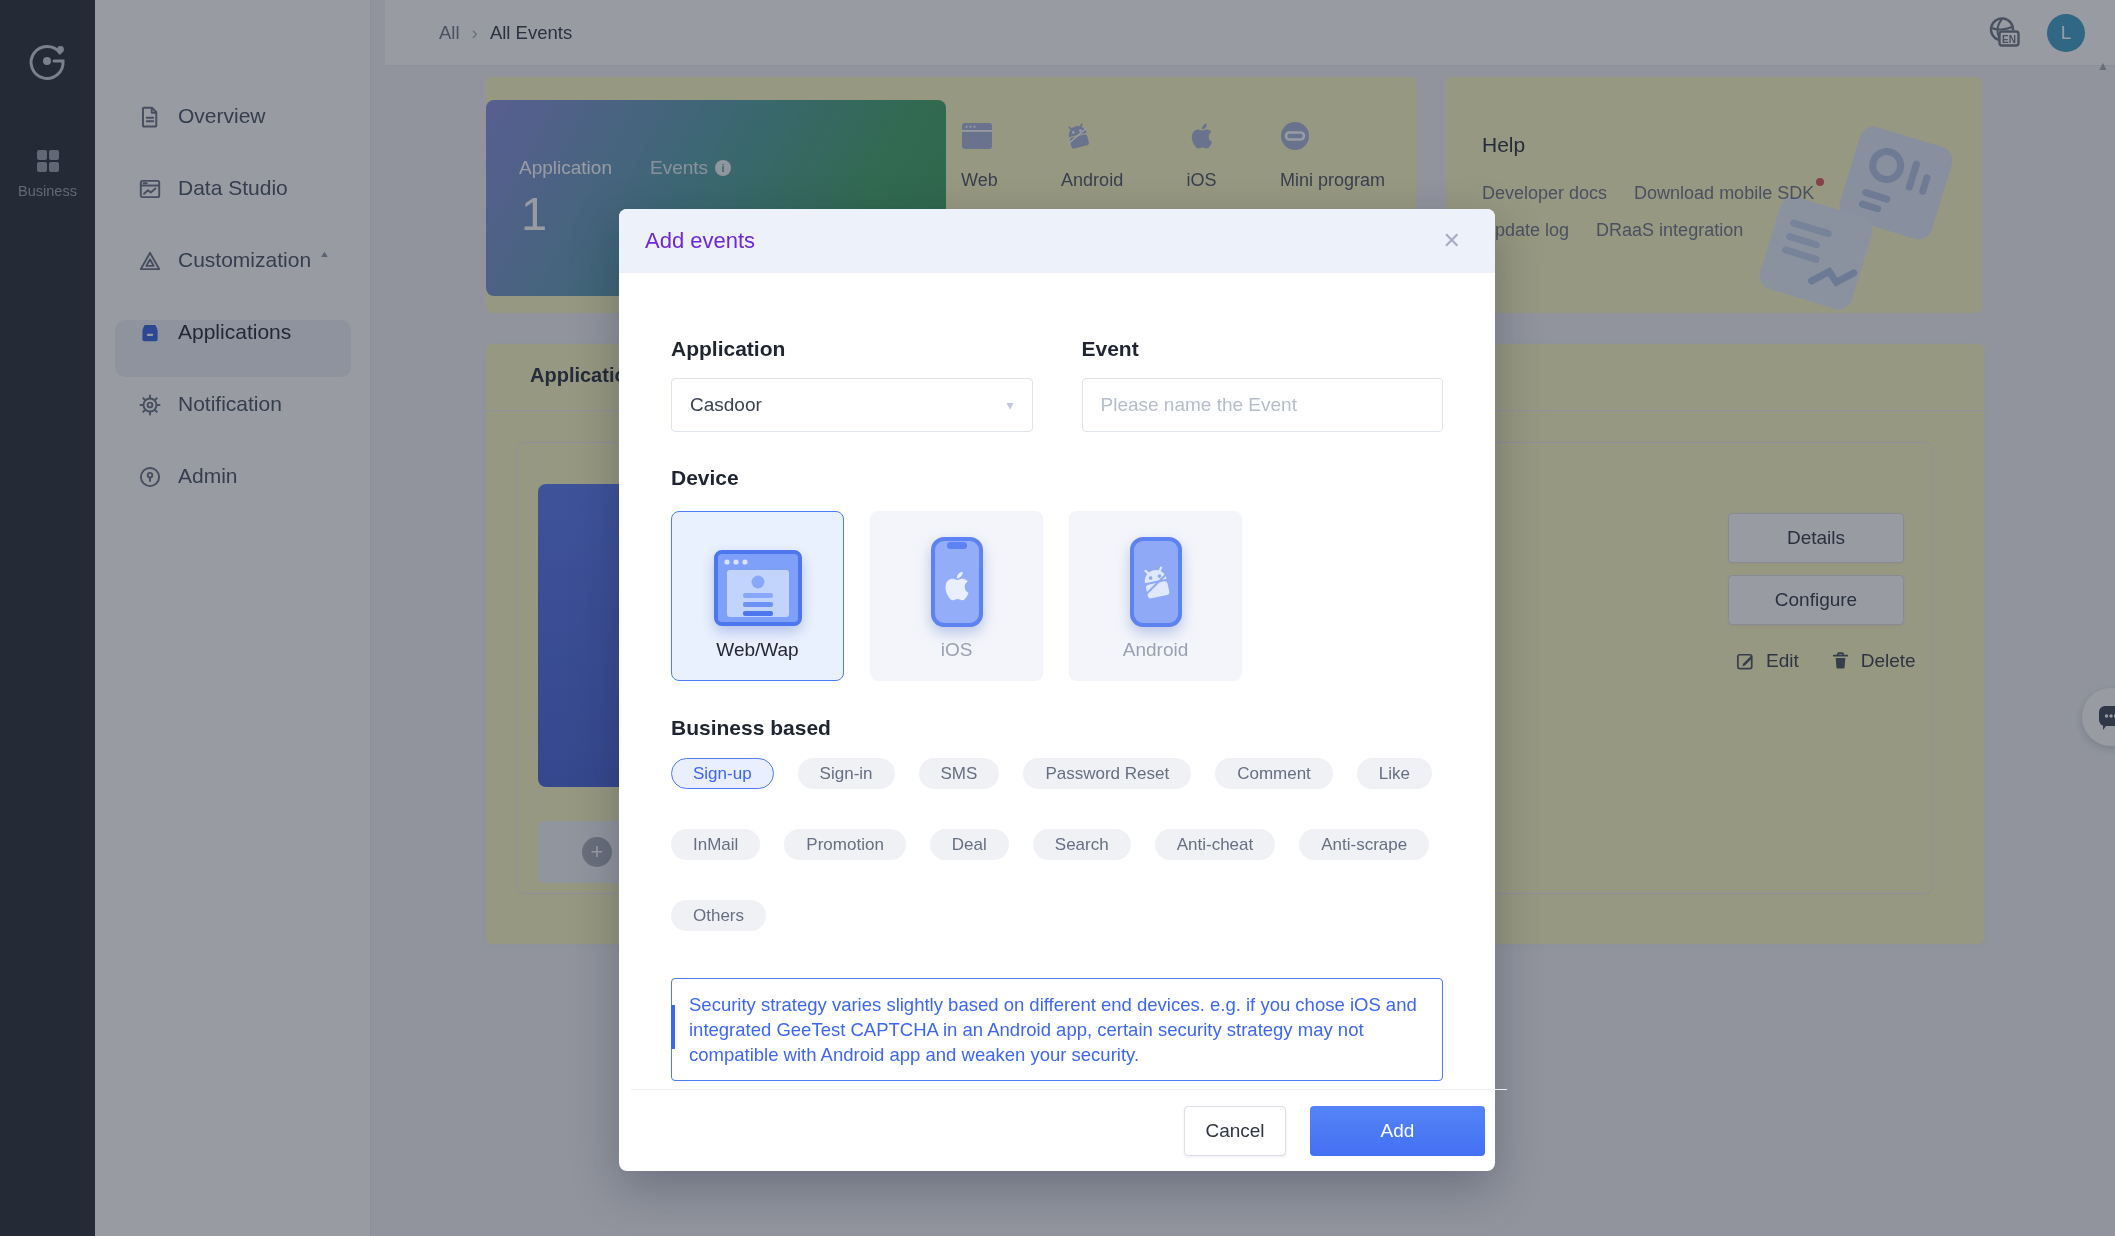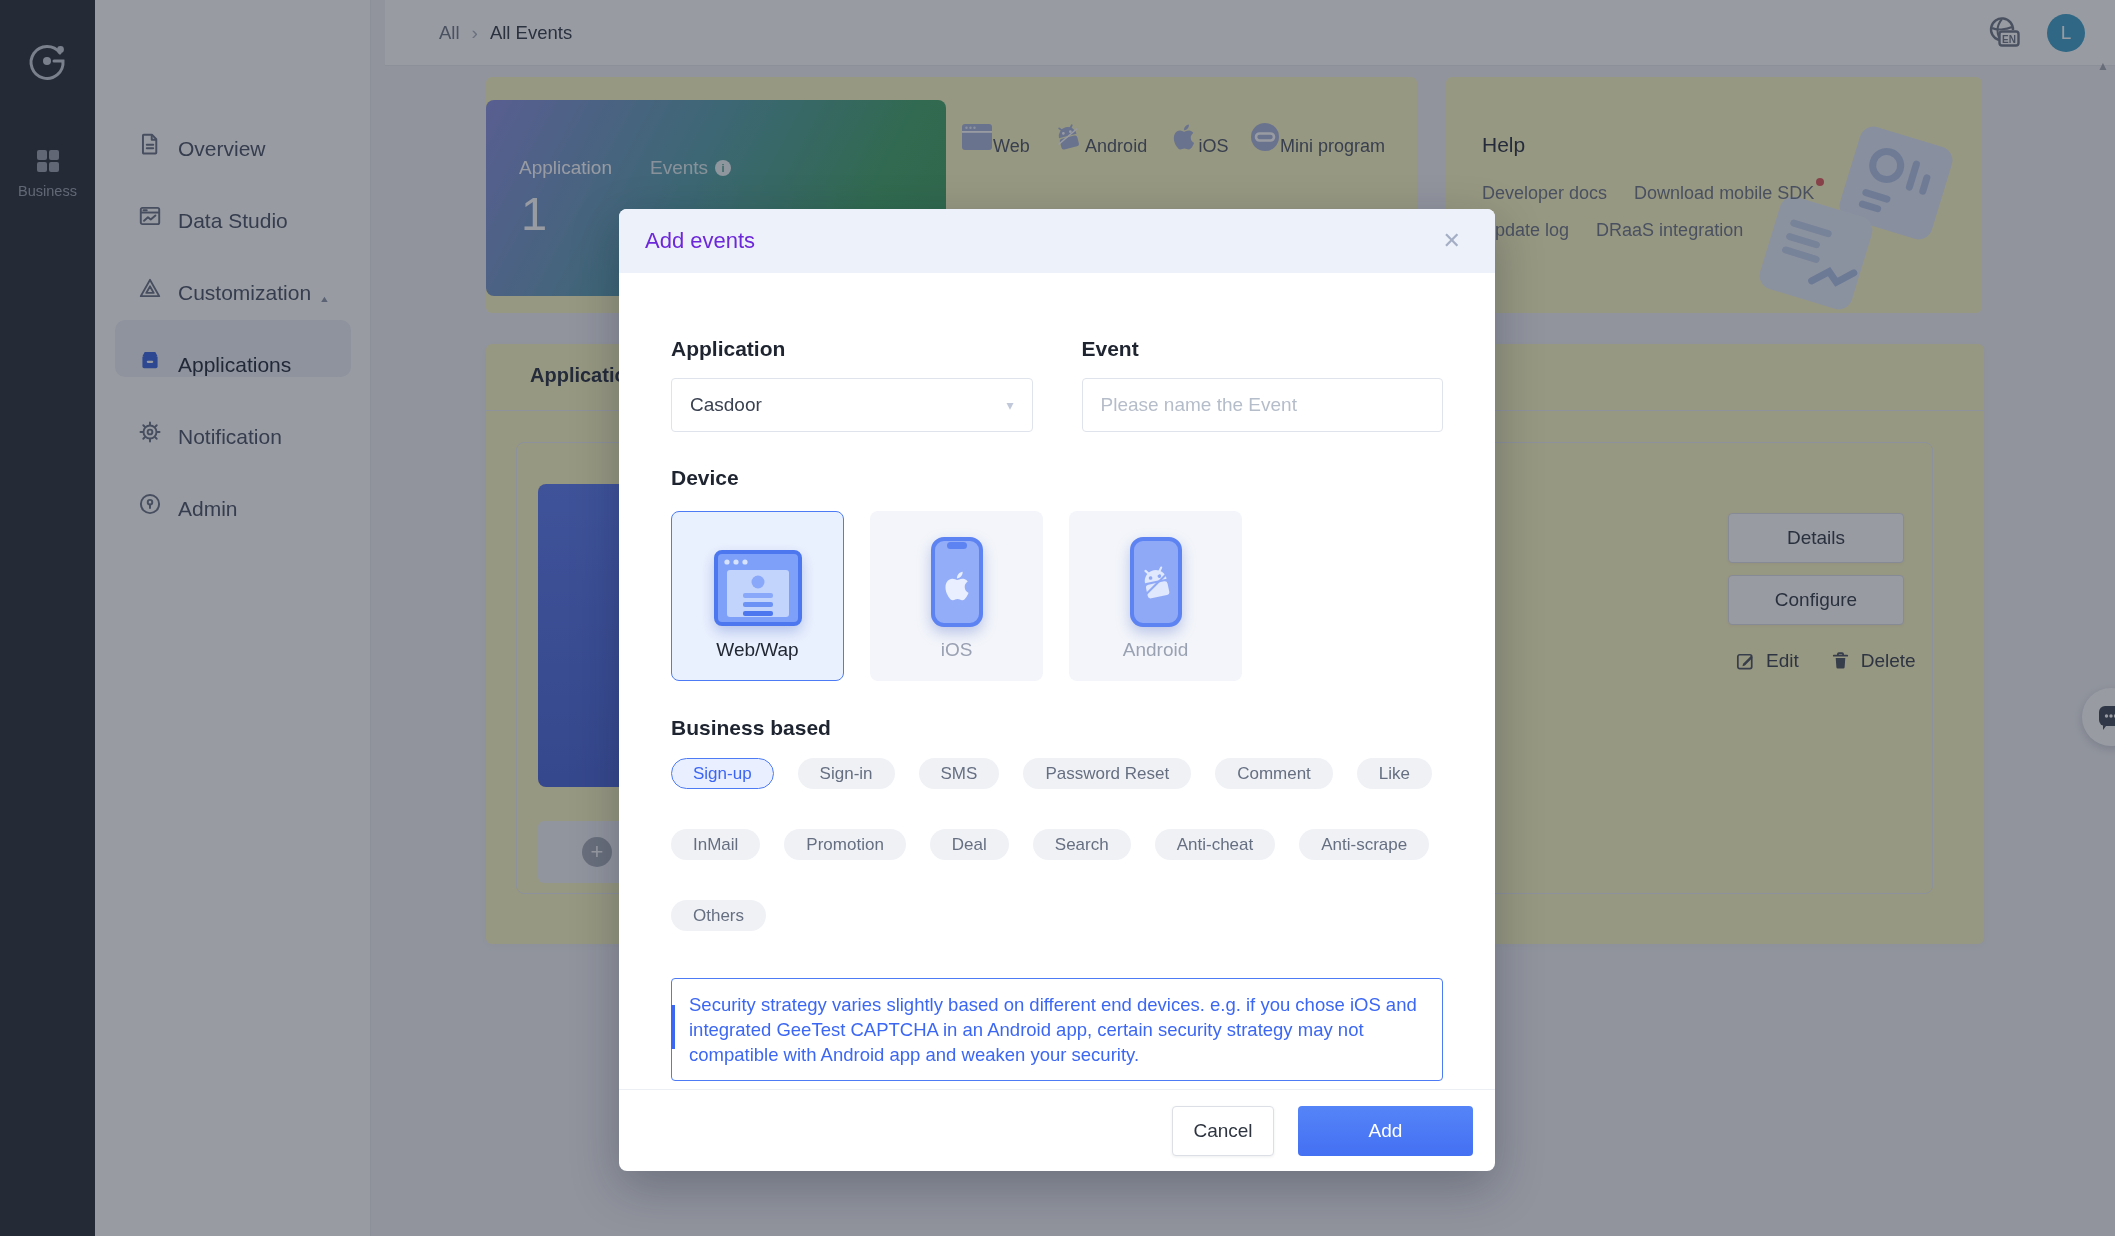--- a/index.html
+++ b/index.html
@@ -15,21 +15,21 @@
   .rail-logo { position:absolute; left:24px; top:38px; }
   .rail-products { position:absolute; left:0; top:148px; width:95px; text-align:center; cursor:pointer; }
   .rail-products svg { display:block; margin:0 auto; }
   .rail-products-label { margin-top:9px; font-size:14.5px; color:#9aa0ab; }
   
   .side-col { position:absolute; left:95px; top:0; width:276px; height:1236px; background:#ffffff; border-right:1px solid #e9ebef; z-index:1; }
   .brand { height:66px; display:flex; align-items:center; padding-left:22px; }
   .brand-title { font-size:22px; color:#2a313e; margin-left:10px; letter-spacing:.2px; }
   .brand-badge { margin-left:16px; background:#b9c3d6; color:#ffffff; font-size:15px; font-weight:bold; font-style:italic; padding:4px 15px; border-radius:14px; }
   .nav { position:absolute; left:20px; top:104px; width:236px; }
-  .nav-item { height:57px; margin-bottom:15px; display:flex; align-items:flex-end; padding-left:22px; border-radius:10px; cursor:pointer; }
+  .nav-item { height:57px; margin-bottom:15px; display:flex; align-items:flex-start; padding-left:22px; border-radius:10px; cursor:pointer; }
   .nav-item .nav-label { margin-left:15px; font-size:21px; color:#4a5264; }
   .nav-item.active { background:#eef0f5; }
   .nav-item.active .nav-label { color:#242b3a; }
   .nav-caret { font-size:11px; color:#8e96a8; margin-left:8px; transform:scaleY(.8); }
   
   .topbar { position:absolute; left:385px; top:0; right:0; height:66px; background:#ffffff; border-bottom:1px solid #e9ebef; display:flex; align-items:center; padding:0 30px 0 54px; z-index:1; }
   .crumb-root { font-size:18.5px; color:#6f7685; cursor:pointer; }
   .crumb-sep { font-size:19px; color:#aab0bc; margin:0 12px; }
   .crumb-cur { font-size:18.5px; color:#343b48; }
   .topbar-right { margin-left:auto; display:flex; align-items:center; gap:26px; }
@@ -39,21 +39,21 @@
   .panel { position:absolute; background:#fef9c3; border-radius:6px; z-index:1; }
   .panel-overview { left:486px; top:77px; width:931px; height:236px; }
   .grad-card { position:absolute; left:0; top:23px; width:460px; height:196px; border-radius:8px;
     background:linear-gradient(118deg,#8a8fe0 0%,#55a0a8 45%,#41a468 78%,#3da05f 100%); }
   .grad-tabs { position:absolute; left:33px; top:57px; display:flex; gap:38px; align-items:center; }
   .grad-tab { font-size:19px; color:#ffffff; cursor:pointer; }
   .grad-tab.dim { color:rgba(255,255,255,.82); display:flex; align-items:center; gap:7px; }
   .info-dot { width:16px; height:16px; border-radius:50%; background:rgba(255,255,255,.9); color:#56a08f; font-size:11px; font-weight:bold; display:inline-flex; align-items:center; justify-content:center; }
   .grad-count { position:absolute; left:35px; top:86px; font-size:47px; color:#ffffff; }
   .platforms { position:absolute; left:475px; top:44px; width:424px; display:flex; justify-content:space-between; }
-  .platform { display:flex; flex-direction:row; align-items:center; }
+  .platform { display:flex; flex-direction:column; align-items:flex-start; }
   .platform-label { margin-top:15px; font-size:18px; color:#4e5665; }
   .panel-help { left:1446px; top:77px; width:536px; height:236px; overflow:hidden; }
   .help-title { position:absolute; left:36px; top:56px; font-size:21px; color:#2a3140; }
   .help-row1 { position:absolute; left:36px; top:106px; display:flex; gap:27px; }
   .help-row2 { position:absolute; left:36px; top:143px; display:flex; gap:27px; }
   .help-link { font-size:18px; color:#6e7687; cursor:pointer; position:relative; }
   .red-dot { position:absolute; right:-10px; top:-5px; width:8px; height:8px; border-radius:50%; background:#e05c5c; }
   .illu { position:absolute; border-radius:14px; background:#e1e9f8; }
   .illu-a { right:38px; top:58px; width:96px; height:96px; transform:rotate(17deg); }
   .illu-b { right:118px; top:128px; width:96px; height:96px; transform:rotate(17deg); background:#e8eefa; }
@@ -95,21 +95,21 @@
   .device-icon { height:96px; display:flex; align-items:flex-end; justify-content:center; filter:drop-shadow(0 6px 7px rgba(80,110,200,.35)); }
   .device-name { margin-top:12px; font-size:19px; color:#9aa1b2; }
   .device-card.selected .device-name { color:#222834; }
   .biz-label { margin-top:35px; }
   .chips { margin-top:18px; display:flex; flex-wrap:wrap; gap:20px 24px; align-items:center; }
   .chip { height:31px; line-height:29px; padding:0 21px; border-radius:16px; background:#eff1f5; color:#666f82; font-size:17px; cursor:pointer; border:1px solid transparent; }
   .chip.selected { background:#e9effe; border:1px solid #4d7bf6; color:#3b66f5; }
   .brk { flex-basis:100%; height:0; }
   .note { margin-top:47px; border:1px solid #4d7bf6; border-radius:4px; padding:13px 24px 13px 17px; font-size:18.5px; line-height:25px; color:#3c67f3; position:relative; }
   .note::before { content:""; position:absolute; left:-1px; top:26px; width:4px; height:44px; background:#3c67f3; }
-  .modal-footer { position:absolute; left:0; bottom:0; width:100%; height:82px; border-top:1px solid #eceff4; border-radius:0 0 8px 8px; display:flex; align-items:center; justify-content:flex-end; gap:24px; padding:0 22px; }
+  .modal-footer { position:absolute; left:12px; bottom:0; width:100%; height:82px; border-top:1px solid #eceff4; border-radius:0 0 8px 8px; display:flex; align-items:center; justify-content:flex-end; gap:24px; padding:0 22px; }
   .btn { height:50px; border-radius:4px; font-size:19px; display:flex; align-items:center; justify-content:center; cursor:pointer; }
   .btn-cancel { width:102px; background:#fff; border:1px solid #dcdfe6; color:#2f3540; box-shadow:0 1px 3px rgba(30,40,70,.08); }
   .btn-add { width:175px; background:linear-gradient(180deg,#5584f8,#4470f2); color:#fff; border:none; }
 </style>
 </head>
 <body>
 
 <div class="rail">
   <span class="rail-logo">
     <svg width="46" height="46" viewBox="0 0 46 46" fill="none">

